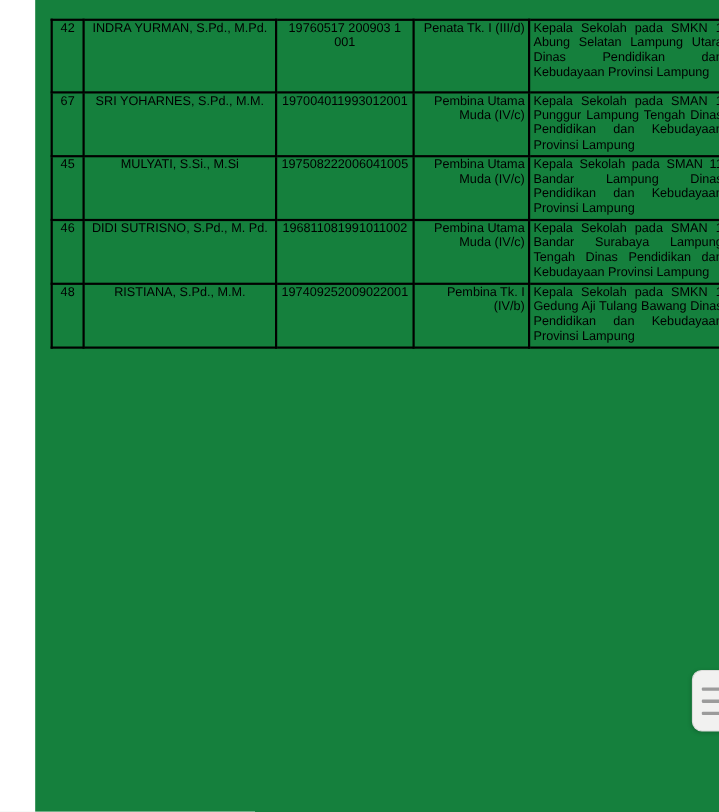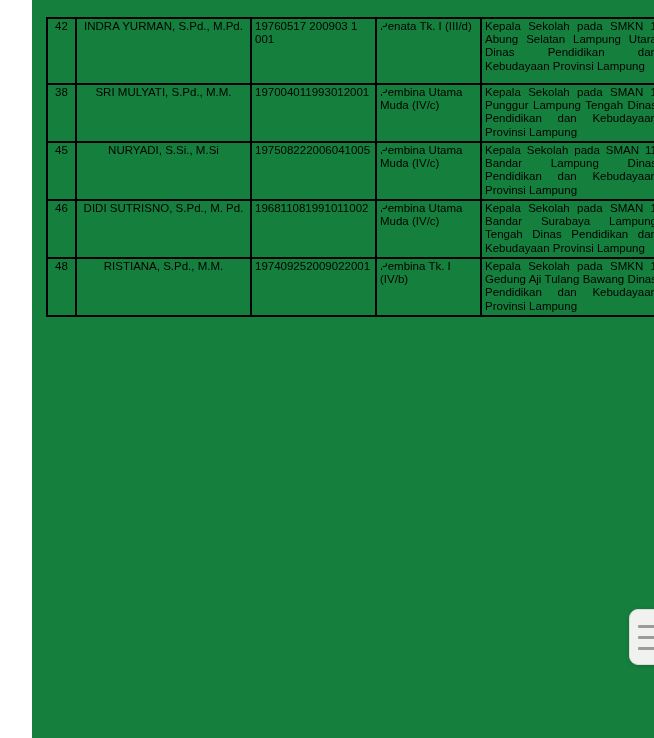--- a/index.html
+++ b/index.html
@@ -34,22 +34,22 @@
     line-height: 13.2px;
     color: #000000;
     padding: 1px 3px 1px 3px;
     overflow: hidden;
     word-wrap: break-word;
   }
   table.doc-table tr       { height: 58px; }
   table.doc-table tr.tall  { height: 66px; }
   td.c-no   { text-align: center; padding-left: 1px; padding-right: 1px; }
   td.c-name { text-align: center; }
-  td.c-nip  { }
-  td.c-rank { text-align: left; border-radius: 21px; }
+  td.c-nip  { text-align: center; }
+  td.c-rank { text-align: right; }
   td.c-pos  { text-align: justify; }
   
   .fab {
     position: absolute;
     top: 609px;
     right: 9px;
     width: 48px;
     height: 56px;
     background: #f1f1f0;
     border: 1px solid #dcdcda;
@@ -89,29 +89,29 @@
     </colgroup>
     <tbody>
       <tr class="tall">
         <td class="c-no">42</td>
         <td class="c-name">INDRA YURMAN, S.Pd., M.Pd.</td>
         <td class="c-nip">19760517 200903 1 001</td>
         <td class="c-rank">Penata Tk. I (III/d)</td>
         <td class="c-pos">Kepala Sekolah pada SMKN 1 Abung Selatan Lampung Utara Dinas Pendidikan dan Kebudayaan Provinsi Lampung</td>
       </tr>
       <tr>
-        <td class="c-no">38</td>
-        <td class="c-name">SRI MULYATI, S.Pd., M.M.</td>
+        <td class="c-no">67</td>
+        <td class="c-name">SRI YOHARNES, S.Pd., M.M.</td>
         <td class="c-nip">197004011993012001</td>
         <td class="c-rank">Pembina Utama Muda (IV/c)</td>
         <td class="c-pos">Kepala Sekolah pada SMAN 1 Punggur Lampung Tengah Dinas Pendidikan dan Kebudayaan Provinsi Lampung</td>
       </tr>
       <tr>
         <td class="c-no">45</td>
-        <td class="c-name">NURYADI, S.Si., M.Si</td>
+        <td class="c-name">MULYATI, S.Si., M.Si</td>
         <td class="c-nip">197508222006041005</td>
         <td class="c-rank">Pembina Utama Muda (IV/c)</td>
         <td class="c-pos">Kepala Sekolah pada SMAN 11 Bandar Lampung Dinas Pendidikan dan Kebudayaan Provinsi Lampung</td>
       </tr>
       <tr>
         <td class="c-no">46</td>
         <td class="c-name">DIDI SUTRISNO, S.Pd., M. Pd.</td>
         <td class="c-nip">196811081991011002</td>
         <td class="c-rank">Pembina Utama Muda (IV/c)</td>
         <td class="c-pos">Kepala Sekolah pada SMAN 1 Bandar Surabaya Lampung Tengah Dinas Pendidikan dan Kebudayaan Provinsi Lampung</td>

